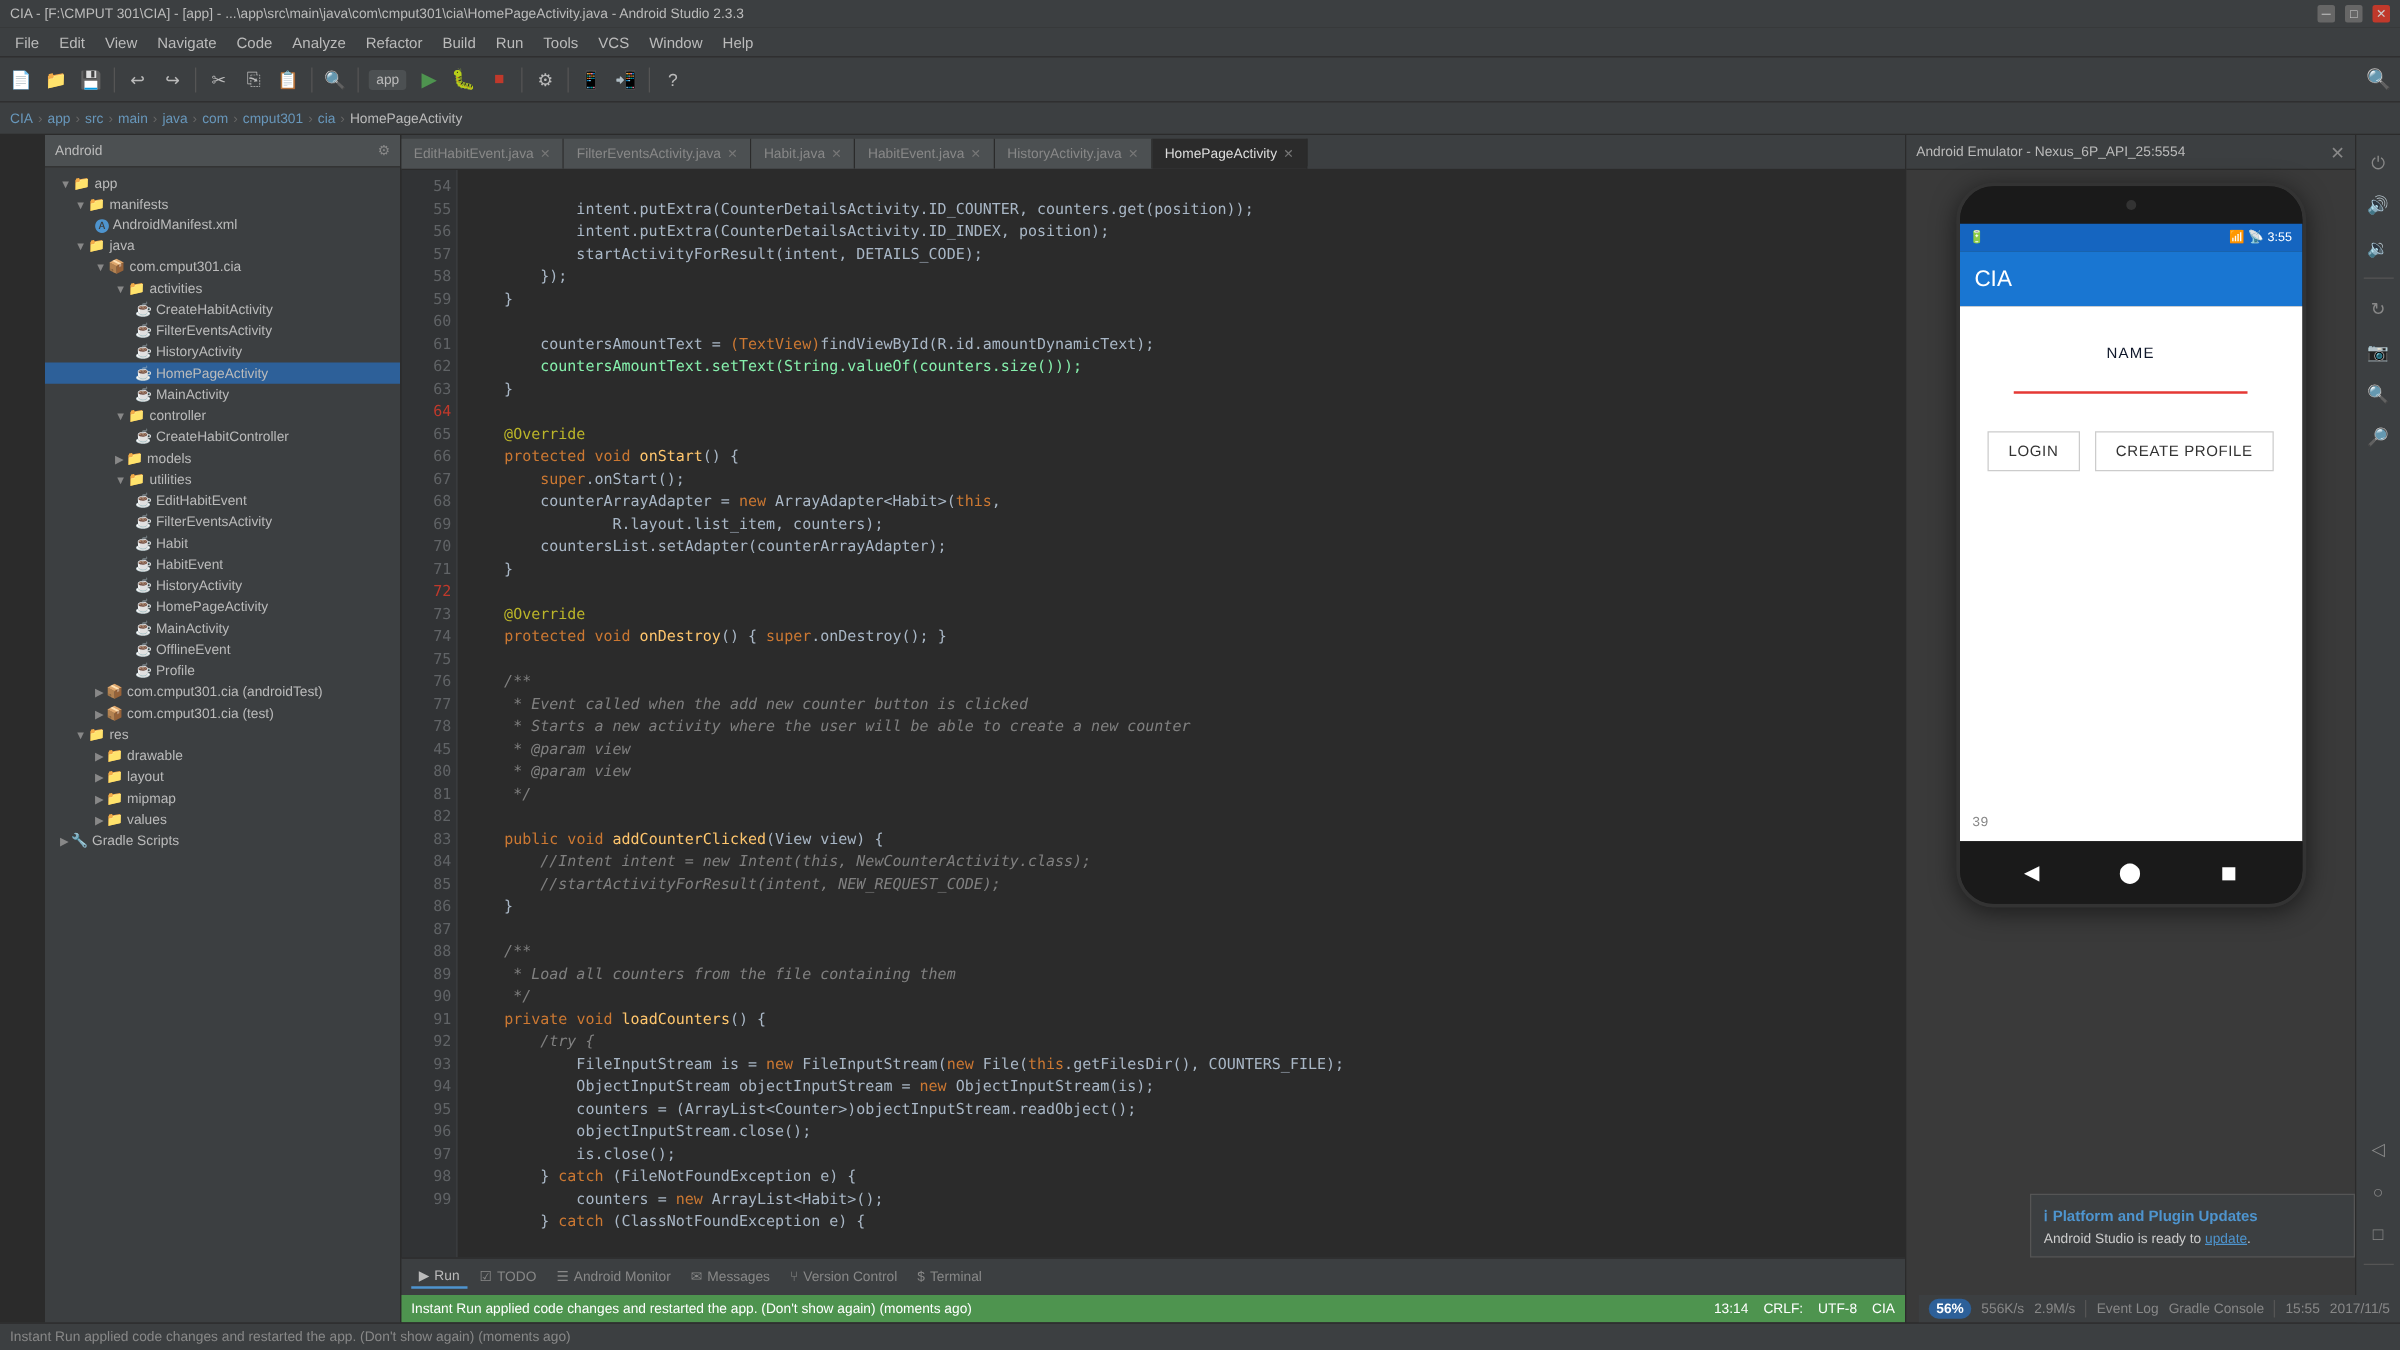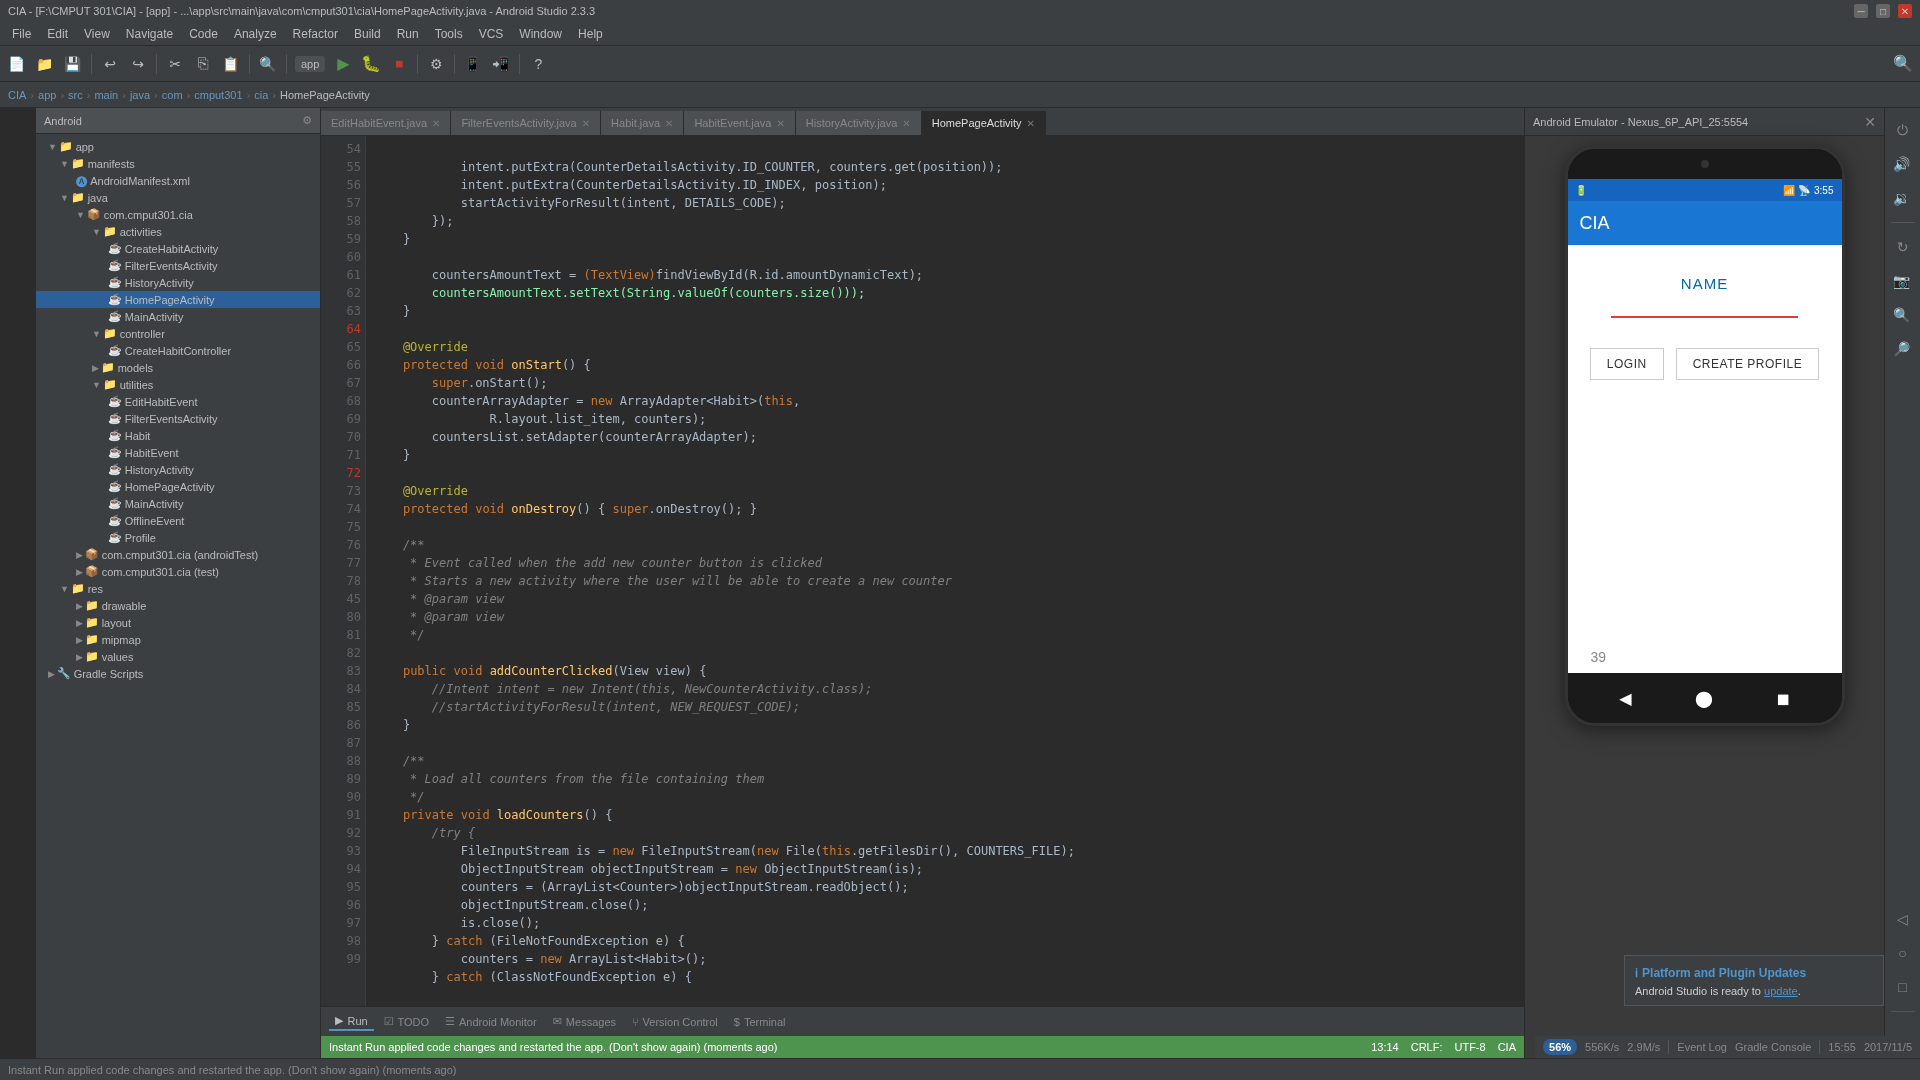--- a/index.html
+++ b/index.html
@@ -312,22 +312,22 @@
       padding: 30px 20px 20px;
     }
     #phone-name-field {
       width: 100%;
       display: flex;
       flex-direction: column;
       align-items: center;
       margin-bottom: 30px;
     }
     #phone-name-label {
-      color: #0369a1;
-      font-size: 15px;
+      color: #0f172a;
+      font-size: 12px;
       letter-spacing: 1px;
       margin-bottom: 4px;
     }
     #phone-name-input {
       width: 80%;
       border: none;
       border-bottom: 2px solid #e53935;
       outline: none;
       font-size: 14px;
       padding: 2px 4px;
@@ -928,21 +928,21 @@
               <div id="phone-name-field">
                 <div id="phone-name-label">NAME</div>
                 <input id="phone-name-input" type="text" style="width: 80%; border-top: none; border-right: none; border-left: none; border-image: initial; border-bottom: 2px solid rgb(229, 57, 53); outline: none; font-size: 14px; padding: 2px 4px; text-align: center;">
               </div>
               <div id="phone-buttons">
                 <button class="phone-btn">LOGIN</button>
                 <button class="phone-btn">CREATE PROFILE</button>
               </div>
             </div>
 
-            <div style="position:absolute; bottom:58px; left:23px; color:#888; font-size:14px; font-family:Liberation Sans, sans-serif;">39</div>
+            <div style="position:absolute; bottom:58px; left:10px; color:#888; font-size:11px; font-family:Liberation Mono, monospace;">39</div>
 
             <div id="phone-bottom-bar" style="background:#1a1a1a; height:50px; display:flex; align-items:center; justify-content:space-around; padding:0 20px; flex-shrink:0;">
               <span class="phone-nav-btn">◀</span>
               <span class="phone-nav-btn">⬤</span>
               <span class="phone-nav-btn">◼</span>
             </div>
           </div>
         </div>
       </div>
 

